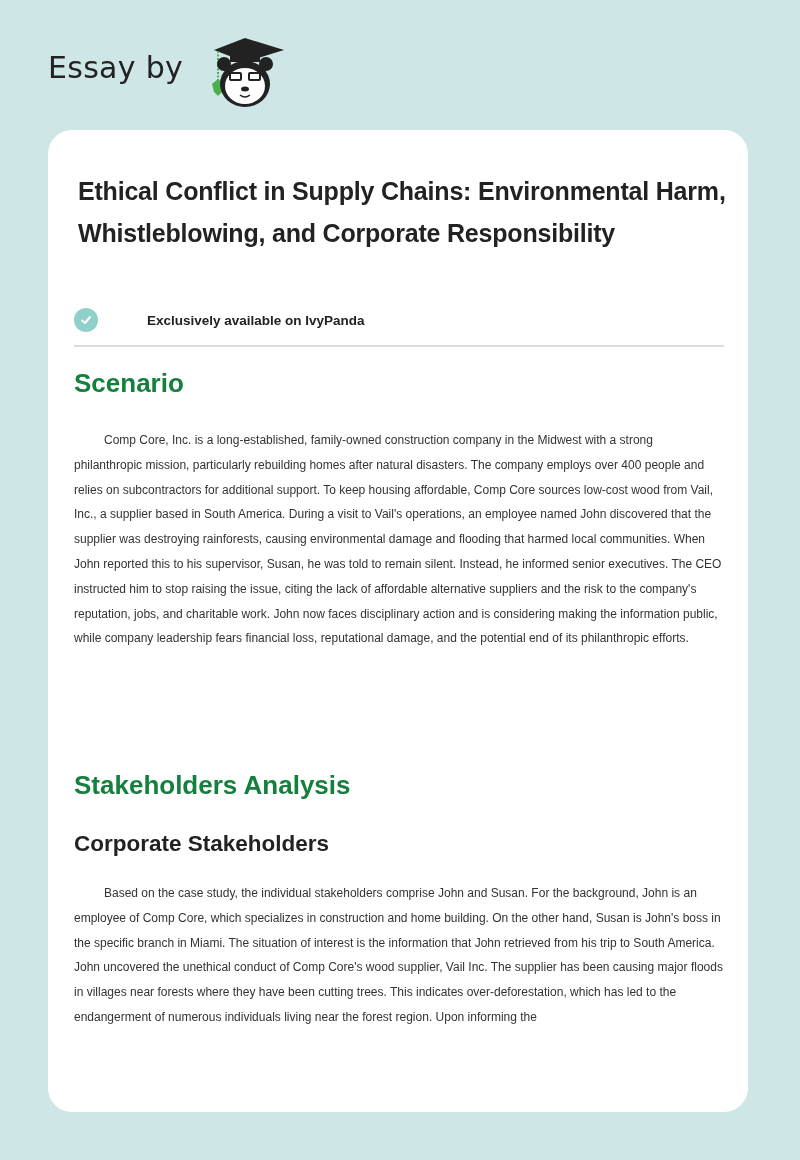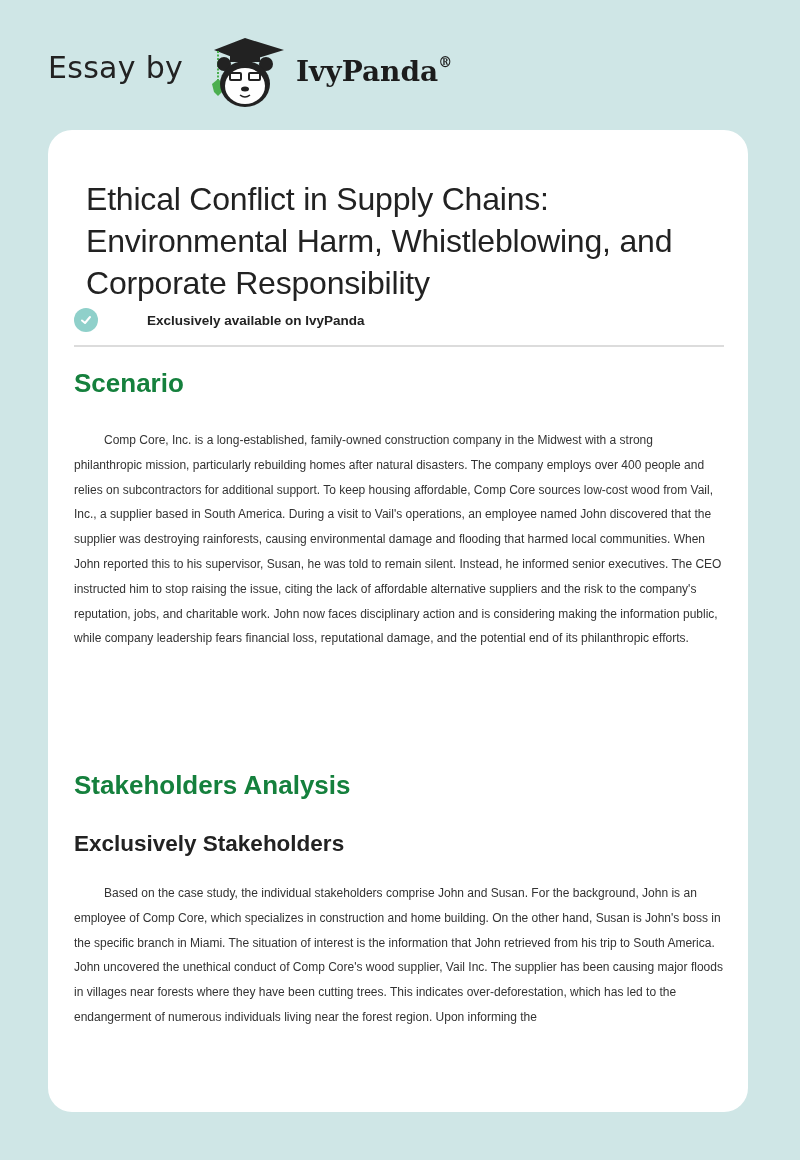--- a/index.html
+++ b/index.html
@@ -23,22 +23,22 @@
     font-family: "DejaVu Serif", serif; font-weight: bold;
     font-size: 28px; color: #1c1c1c;
   }
   .brand sup { font-size: 14px; position: relative; top: -4px; }
   .card {
     position: absolute; left: 48px; top: 130px; width: 700px; height: 982px;
     background: #fff; border-radius: 24px; overflow: hidden;
   }
   .inner { position: absolute; left: 26px; top: 0; width: 650px; }
   h1 {
-    margin: 12px; position: absolute; top: 36px; left: 0; width: 650px;
-    font-size: 32px; line-height: 42px; font-weight: normal; color: #222;
+    margin: 4px; position: absolute; top: 36px; left: 0; width: 650px;
+    font-size: 25px; line-height: 42px; font-weight: bold; color: #222;
     letter-spacing: -0.2px;
   }
   .exclusive {
     position: absolute; top: 178px; left: 0; display: flex; align-items: center; gap: 44px;
   }
   .check {
     width: 24px; height: 24px; border-radius: 50%; background: #8fd0ca;
     display: flex; align-items: center; justify-content: center; margin-right: 5px;
   }
   .exclusive-text { font-size: 13.5px; font-weight: bold; color: #222; }
@@ -64,21 +64,20 @@
     <circle cx="66" cy="30" r="7" fill="#222"></circle>
     <ellipse cx="45" cy="50" rx="25" ry="23" fill="#222"></ellipse>
     <ellipse cx="45" cy="52" rx="20" ry="18" fill="#fff"></ellipse>
     <rect x="29" y="38" width="13" height="9" rx="2" fill="#222"></rect>
     <rect x="48" y="38" width="13" height="9" rx="2" fill="#222"></rect>
     <rect x="31" y="40" width="9" height="5" fill="#fff"></rect>
     <rect x="50" y="40" width="9" height="5" fill="#fff"></rect>
     <ellipse cx="45" cy="55" rx="4" ry="2.5" fill="#222"></ellipse>
     <path d="M40,61 Q45,65 50,61" stroke="#222" stroke-width="1.5" fill="none"></path>
   </svg>
-  <span class="brand"><span>IvyPanda</span><sup>®</sup></span>
 </div>
 
 <div class="card">
   <div class="inner">
     <h1>Ethical Conflict in Supply Chains: Environmental Harm, Whistleblowing, and Corporate Responsibility</h1>
 
     <div class="exclusive">
       <span class="check">
         <svg width="12" height="12" viewBox="0 0 12 12">
             <path d="M2,6.5 L5,9 L10,3" stroke="#fff" stroke-width="2" fill="none" stroke-linecap="round" stroke-linejoin="round"></path>
@@ -86,16 +85,16 @@
       </span>
       <span class="exclusive-text">Exclusively available on IvyPanda</span>
     </div>
 
     <div class="divider"></div>
 
     <h2 style="top:238px;">Scenario</h2>
     <p style="top:298px;">Comp Core, Inc. is a long-established, family-owned construction company in the Midwest with a strong philanthropic mission, particularly rebuilding homes after natural disasters. The company employs over 400 people and relies on subcontractors for additional support. To keep housing affordable, Comp Core sources low-cost wood from Vail, Inc., a supplier based in South America. During a visit to Vail's operations, an employee named John discovered that the supplier was destroying rainforests, causing environmental damage and flooding that harmed local communities. When John reported this to his supervisor, Susan, he was told to remain silent. Instead, he informed senior executives. The CEO instructed him to stop raising the issue, citing the lack of affordable alternative suppliers and the risk to the company's reputation, jobs, and charitable work. John now faces disciplinary action and is considering making the information public, while company leadership fears financial loss, reputational damage, and the potential end of its philanthropic efforts.</p>
 
     <h2 style="top:640px;">Stakeholders Analysis</h2>
-    <h3 style="top:701px;">Exclusively Stakeholders</h3>
+    <h3 style="top:701px;">Corporate Stakeholders</h3>
     <p style="top:751px;">Based on the case study, the individual stakeholders comprise John and Susan. For the background, John is an employee of Comp Core, which specializes in construction and home building. On the other hand, Susan is John's boss in the specific branch in Miami.  The situation of interest is the information that John retrieved from his trip to South America. John uncovered the unethical conduct of Comp Core's wood supplier, Vail Inc. The supplier has been causing major floods in villages near forests where they have been cutting trees. This indicates over-deforestation, which has led to the endangerment of numerous individuals living near the forest region. Upon informing the</p>
   </div>
 </div>
 
 </body></html>

